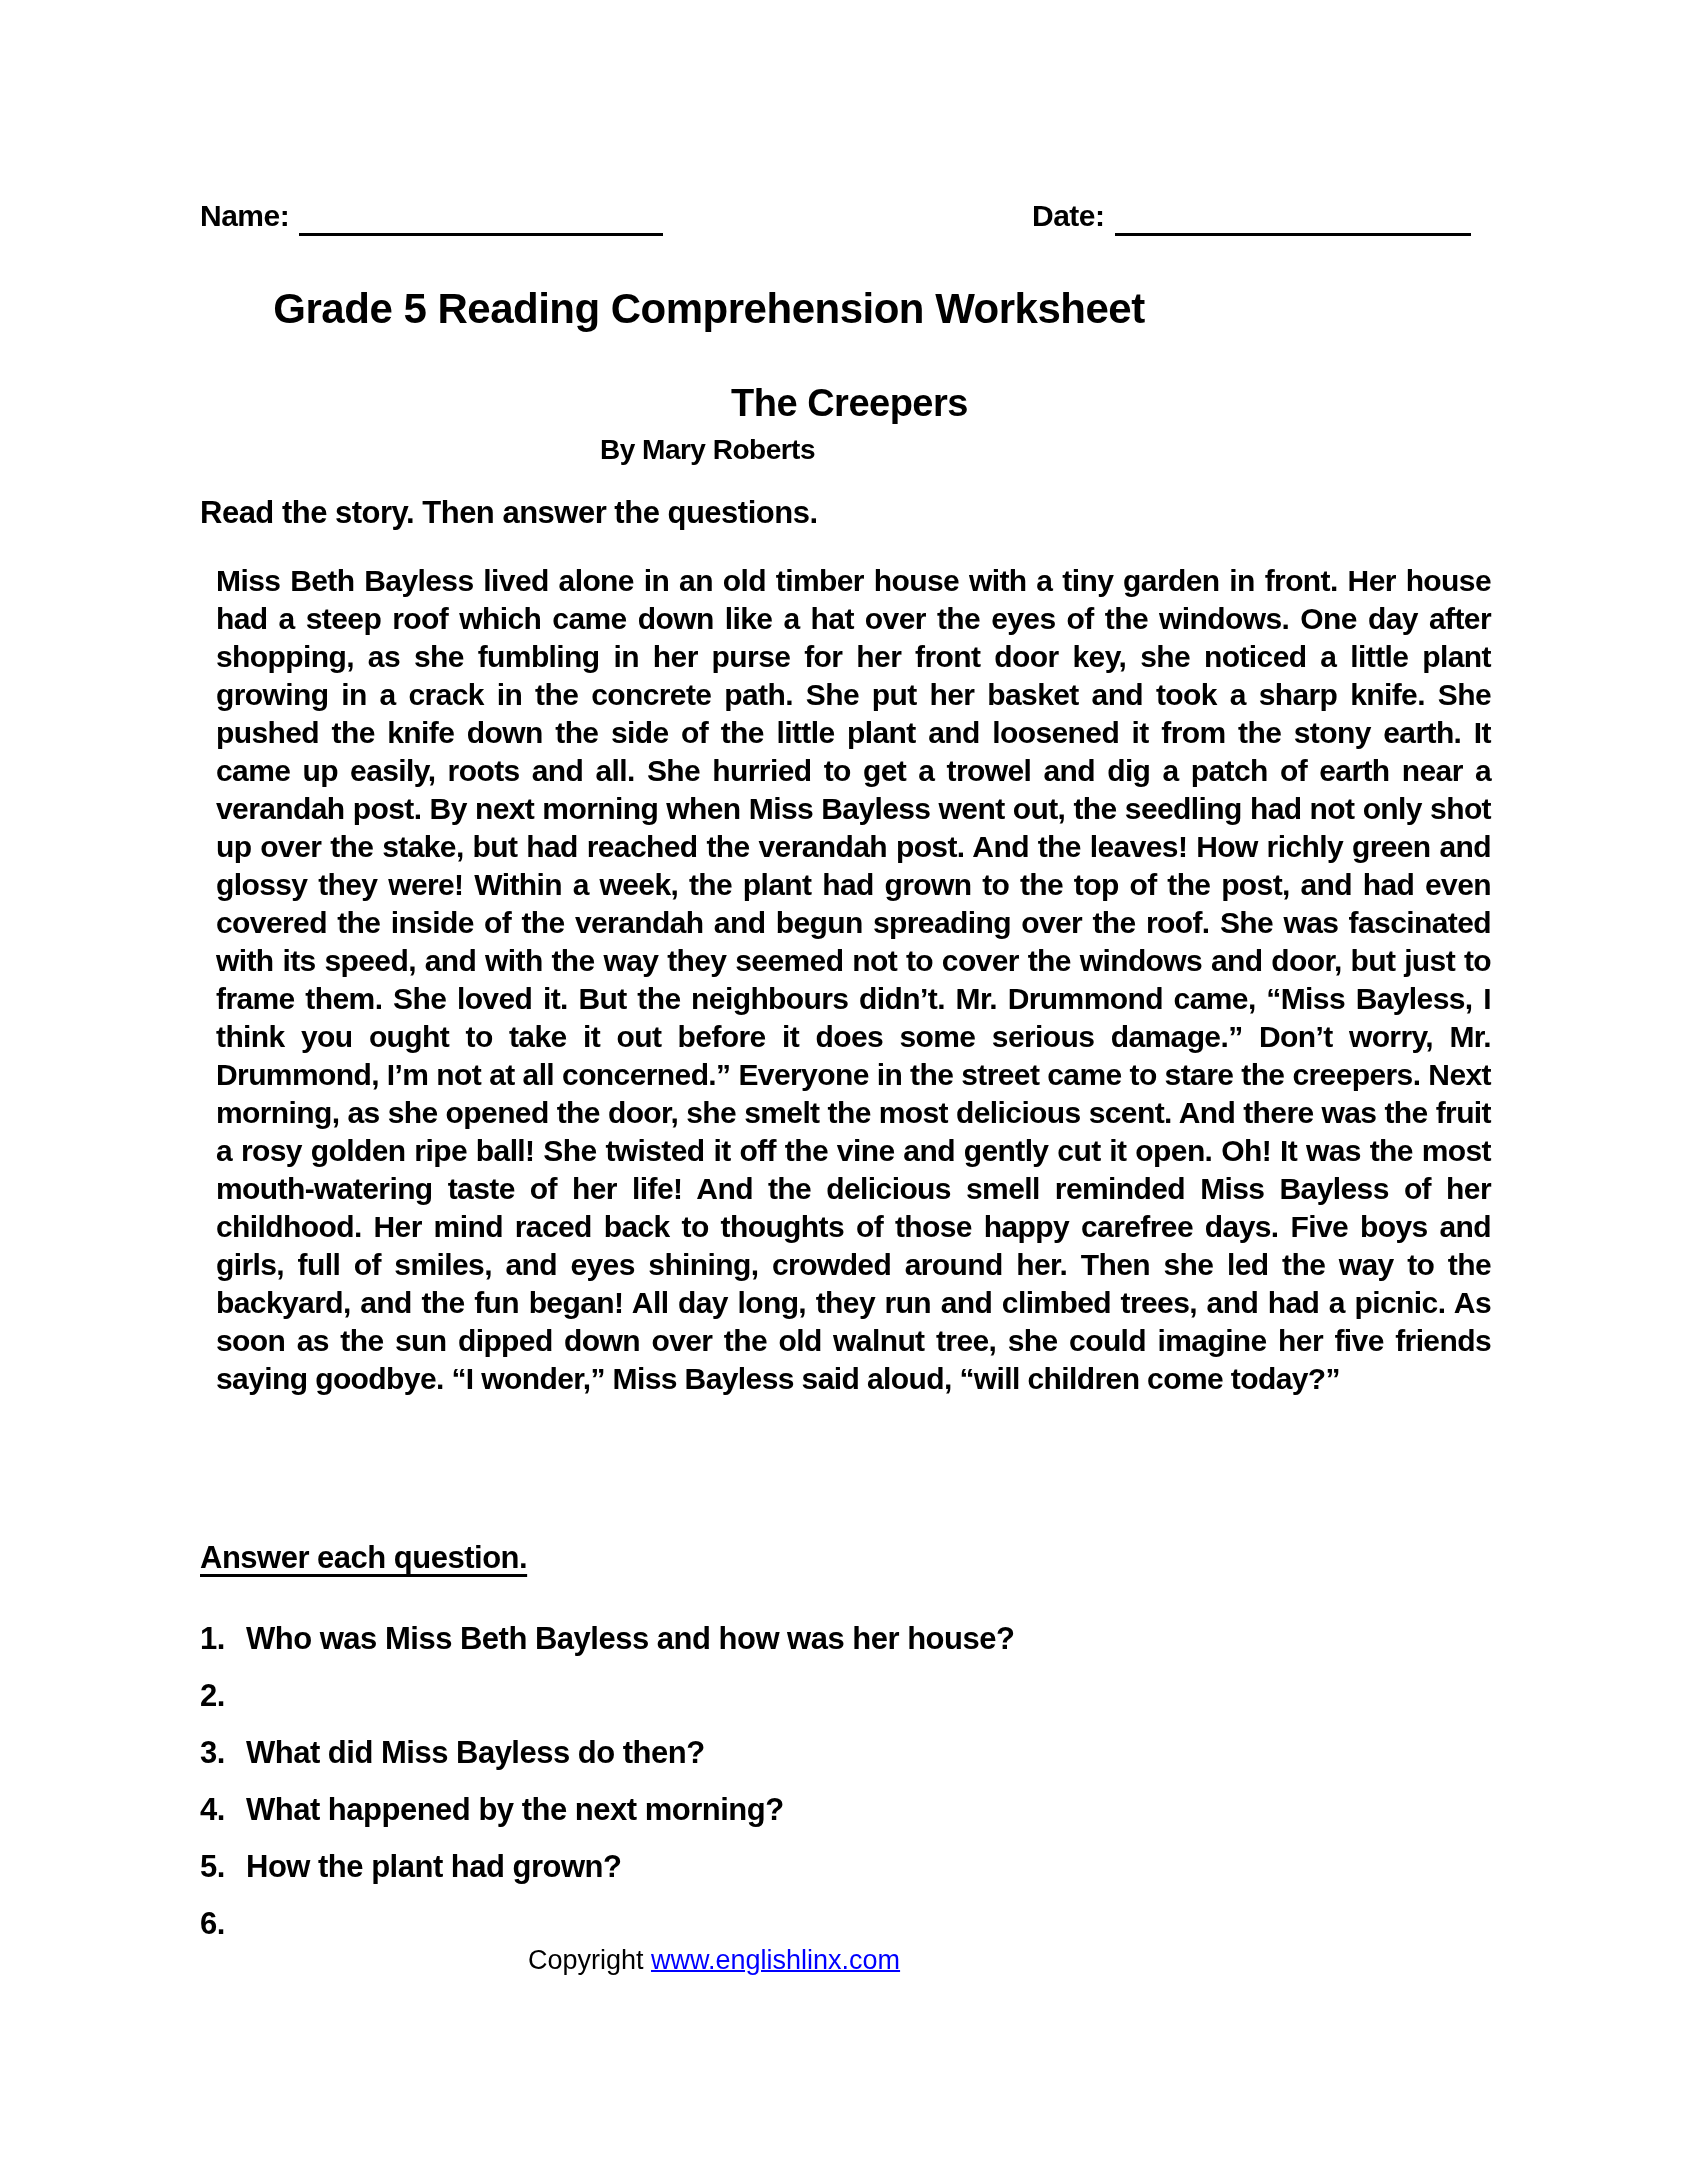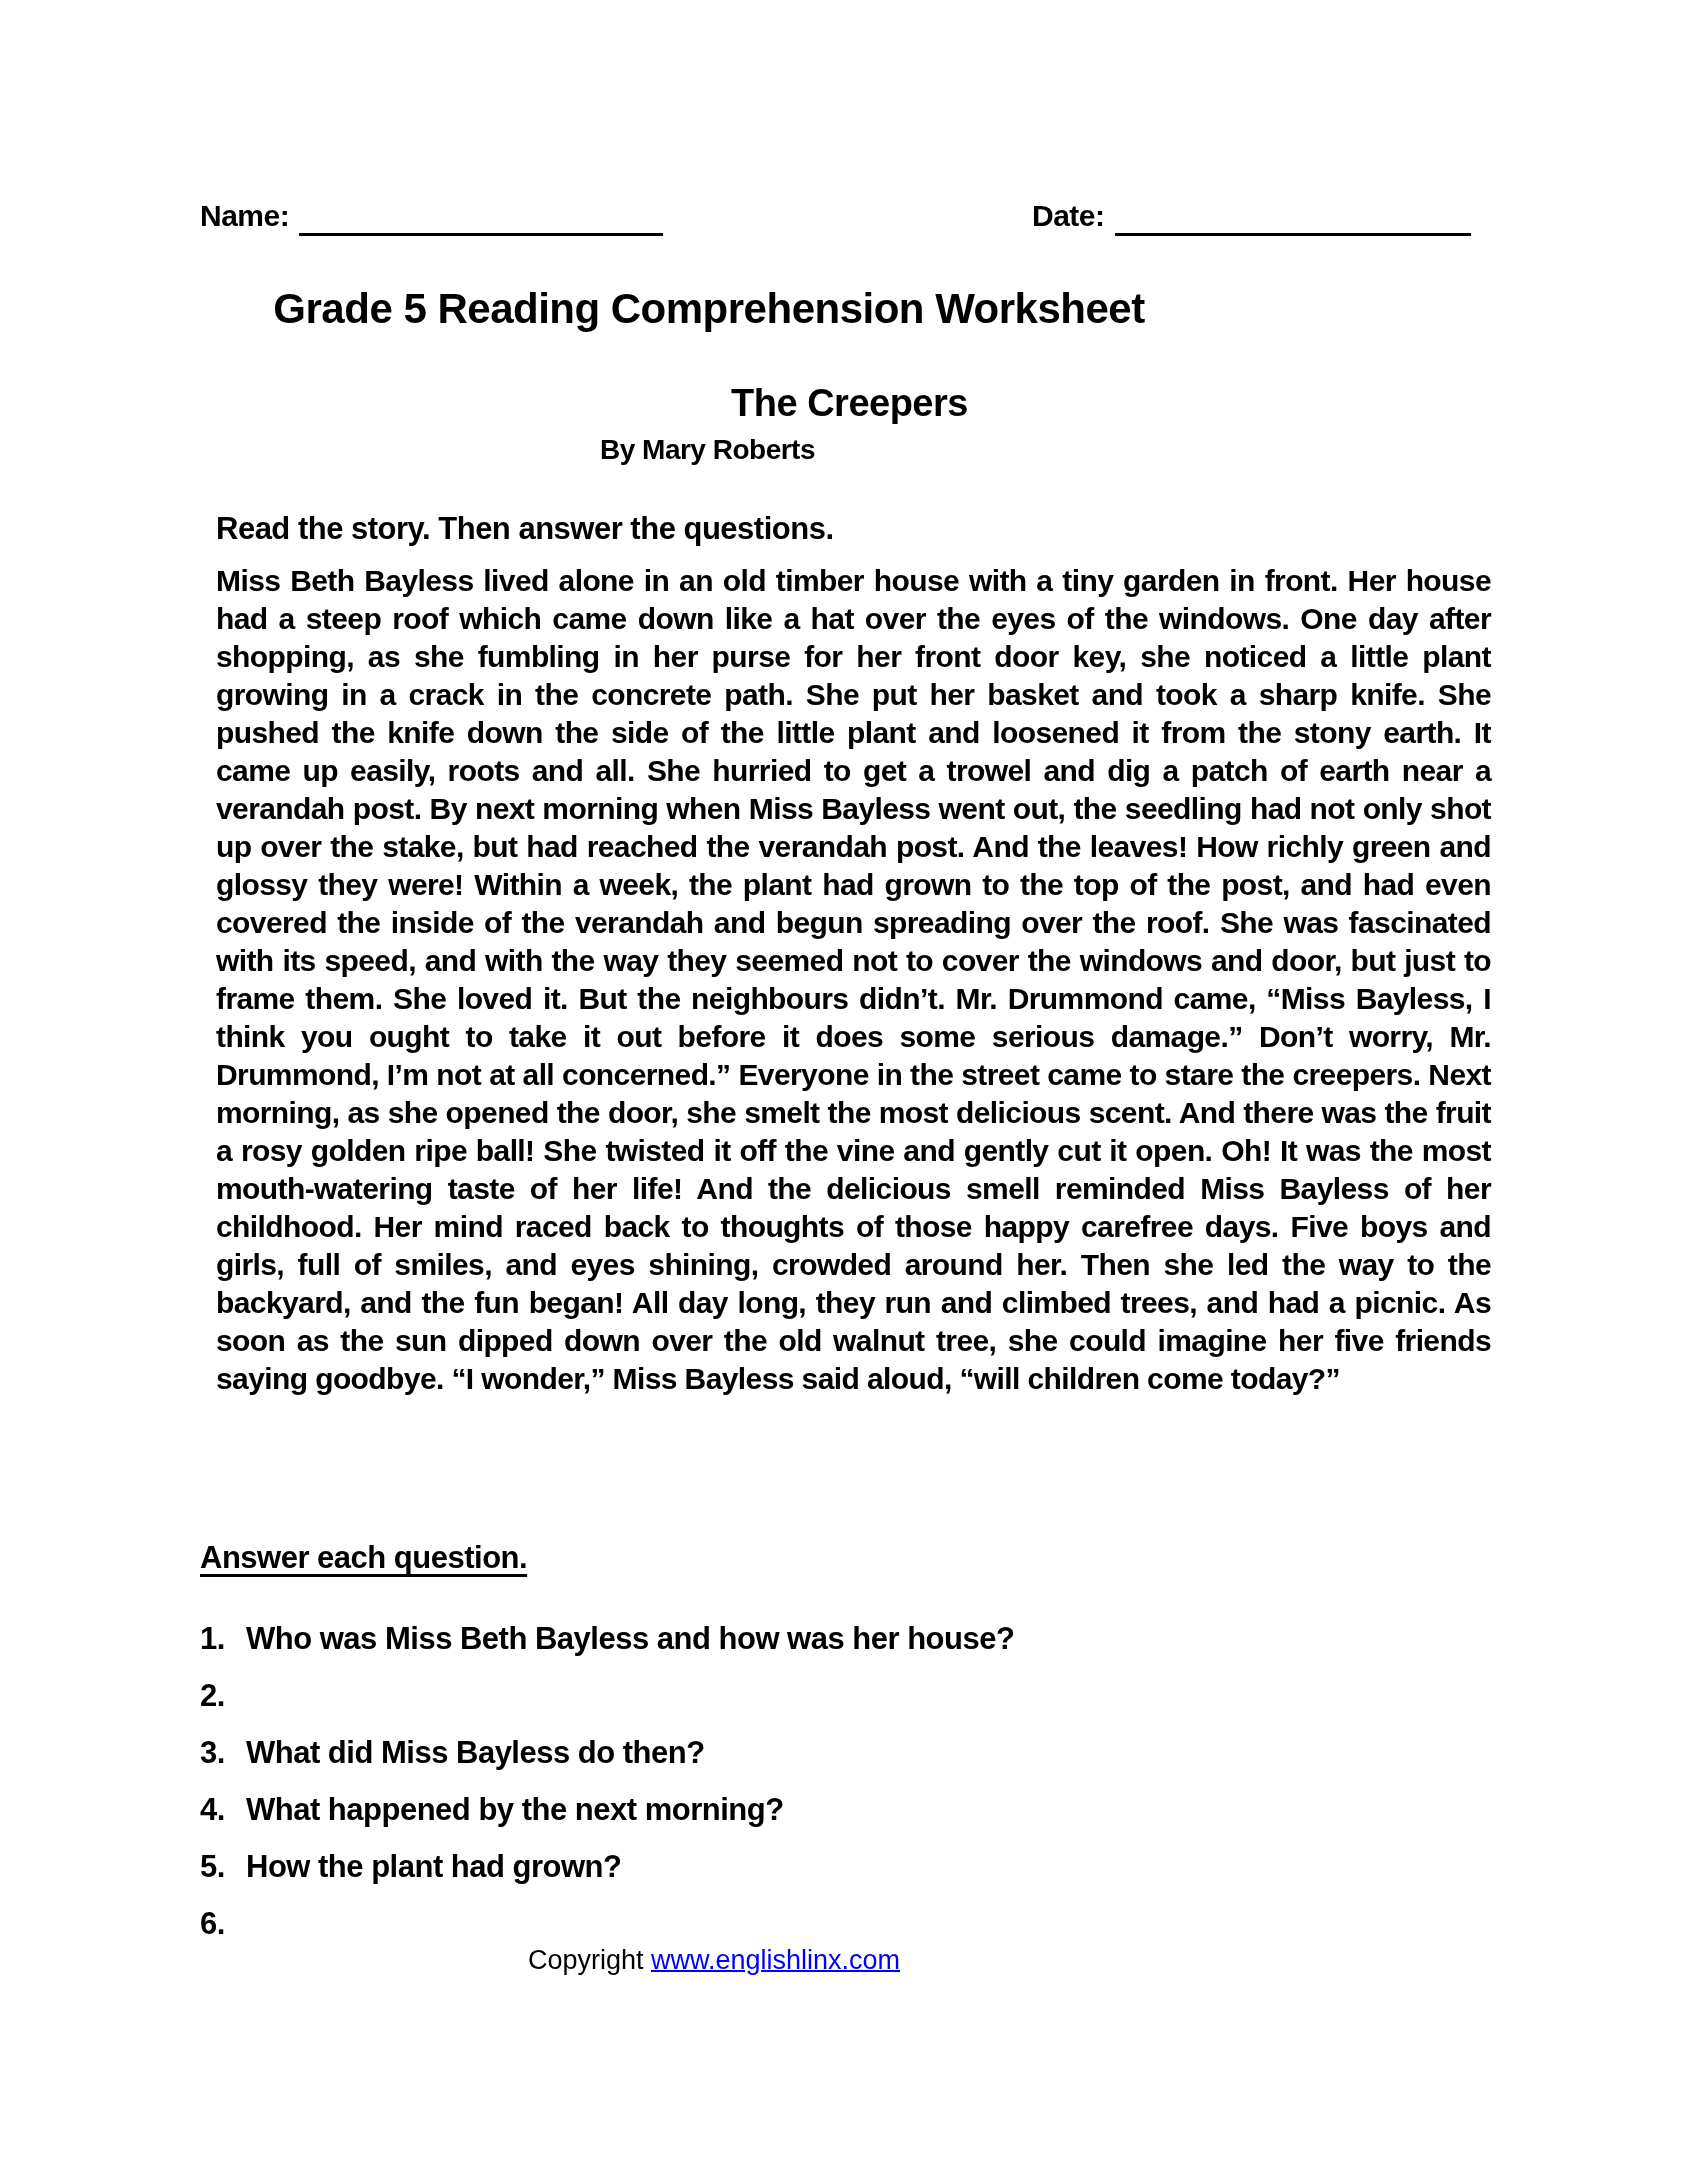--- a/index.html
+++ b/index.html
@@ -86,21 +86,21 @@
 
   
   .instructions {
     position: absolute;
     top: 495px;
     left: 200px;
     width: 1275px;
     font-size: 31px;
     font-weight: bold;
     letter-spacing: -0.5px;
-    margin: 16px;
+    margin: 0;
   }
   .story-text {
     position: absolute;
     top: 546px;
     left: 200px;
     width: 1275px;
     font-size: 30px;
     font-weight: bold;
     line-height: 38px;
     letter-spacing: -0.6px;

